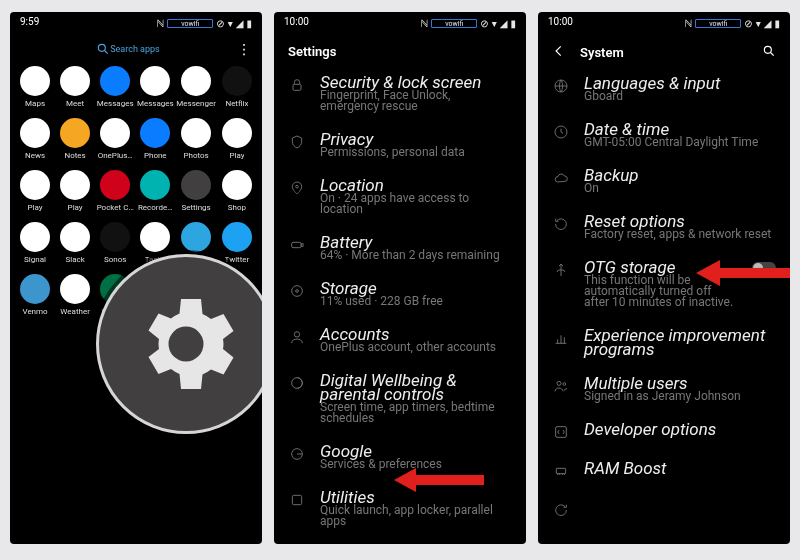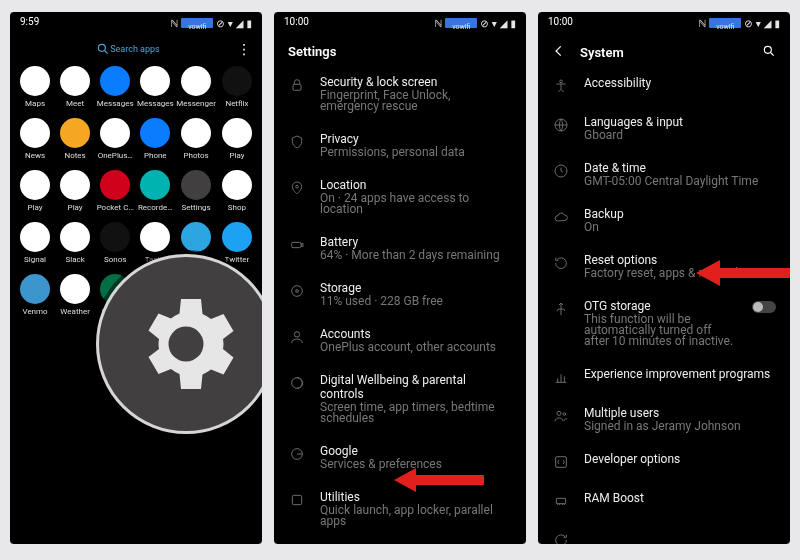--- a/index.html
+++ b/index.html
@@ -1,21 +1,21 @@
 <!DOCTYPE html>
 <html><head>
 <meta charset="utf-8">
 <style>
   * { margin:0; padding:0; box-sizing:border-box; }
   body { background:#e8e8ea; font-family:-apple-system,Roboto,Arial,sans-serif; display:flex; justify-content:center; align-items:flex-start; padding:12px 10px; gap:12px; width:800px; height:560px;}
   .phone { width:252px; height:532px; background:#000; border-radius:4px; overflow:hidden; position:relative; color:#fff; font-size:9px; display:flex; flex-direction:column;}
   .statusbar { display:flex; justify-content:space-between; align-items:flex-start; padding:4px 10px 2px; font-size:10px; }
   .stat-ico { display:flex; gap:3px; align-items:center; opacity:.9;}
   .stat-ico svg, .stat-ico span.tag { height:9px; }
-  .tag { font-size:7px; border:5px solid #3b82f6; padding:0 2px; border-radius:1px; line-height:8px;}
+  .tag { font-size:7px; border:1px solid #3b82f6; padding:0 13px; border-radius:1px; line-height:8px;}
   
   .search-row { display:flex; align-items:center; margin:10px 10px 6px; }
   .search-pill { flex:1; display:flex; align-items:center; justify-content:center; color:#4aa3df;}
   .search-pill svg { width:14px; height:14px; }
   .more-dots { color:#fff; width:16px; text-align:center; font-size:14px; line-height:10px;}
   .apps { display:grid; grid-template-columns:repeat(6,1fr); gap:4px 2px; padding:0 6px 0; }
   .app { display:flex; flex-direction:column; align-items:center; font-size:8px; color:#ddd; padding:4px 0 2px;}
   .app .ic { width:30px; height:30px; border-radius:50%; background:#fff; display:flex; align-items:center; justify-content:center; font-size:14px; color:#333; overflow:hidden;}
   .app span { margin-top:3px; max-width:44px; white-space:nowrap; overflow:hidden; text-overflow:ellipsis;}
   .zoom-gear { position:absolute; left:86px; bottom:110px; width:180px; height:180px; border-radius:50%; background:#413f40; border:3px solid #d6d6d6; display:flex; align-items:center; justify-content:center; z-index:5; box-shadow:0 0 0 4px rgba(0,0,0,.5);}
@@ -23,21 +23,21 @@
   
   .hdr { display:flex; align-items:center; padding:12px 14px 6px; gap:14px;}
   .hdr .back { width:14px; }
   .hdr-title { font-size:13px; font-weight:600; }
   .hdr .srch { margin-left:auto; }
   .list { flex:1; overflow:hidden; }
   .row { display:flex; align-items:flex-start; padding:10px 14px; gap:14px; position:relative;}
   .row .ricon { width:18px; height:18px; opacity:.7; flex-shrink:0; margin-top:1px; display:flex; align-items:center; justify-content:center;}
   .row .ricon svg { width:16px; height:16px; stroke:#999; fill:none; stroke-width:1.5;}
   .row .txts { flex:1; min-width:0;}
-  .row .t1 { font-size:12px; color:#eee; line-height:14px;}
+  .row .t1 { font-size:17px; color:#eee; line-height:14px;font-style:italic;}
   .row .t2 { font-size:12px; color:#777; line-height:11px; margin-top:1px;}
   .toggle { width:24px; height:12px; border-radius:6px; background:#444; position:relative; flex-shrink:0; margin-top:2px;}
   .toggle::after{content:"";position:absolute;width:10px;height:10px;border-radius:50%;background:#bbb;top:1px;left:1px;}
   .arrow { position:absolute; z-index:6; }
   .arrow svg { filter:drop-shadow(0 1px 1px rgba(0,0,0,.5)); }
 </style>
 </head>
 <body>
 
 <div class="phone">
@@ -355,31 +355,20 @@
     <span class="hdr-title">System</span>
     <span class="srch"><svg viewBox="0 0 24 24" width="14" height="14" fill="none" stroke="#fff" stroke-width="2">
           <circle cx="10" cy="10" r="6"></circle>
           <line x1="15" y1="15" x2="20" y2="20"></line>
         </svg></span>
   </div>
   <div class="list" id="list3">
       <div class="row">
         <div class="ricon">
           <svg viewBox="0 0 24 24">
-            <circle cx="12" cy="5" r="2"></circle>
-            <path d="M5 9h14M12 9v8m-4 4l4-4 4 4"></path>
-          </svg>
-        </div>
-        <div class="txts">
-          <div class="t1">Accessibility</div>
-        </div>
-      </div>
-      <div class="row">
-        <div class="ricon">
-          <svg viewBox="0 0 24 24">
             <circle cx="12" cy="12" r="9"></circle>
             <path d="M3 12h18M12 3c3 3 3 15 0 18M12 3c-3 3-3 15 0 18"></path>
           </svg>
         </div>
         <div class="txts">
           <div class="t1">Languages &amp; input</div>
           <div class="t2">Gboard</div>
         </div>
       </div>
       <div class="row">

